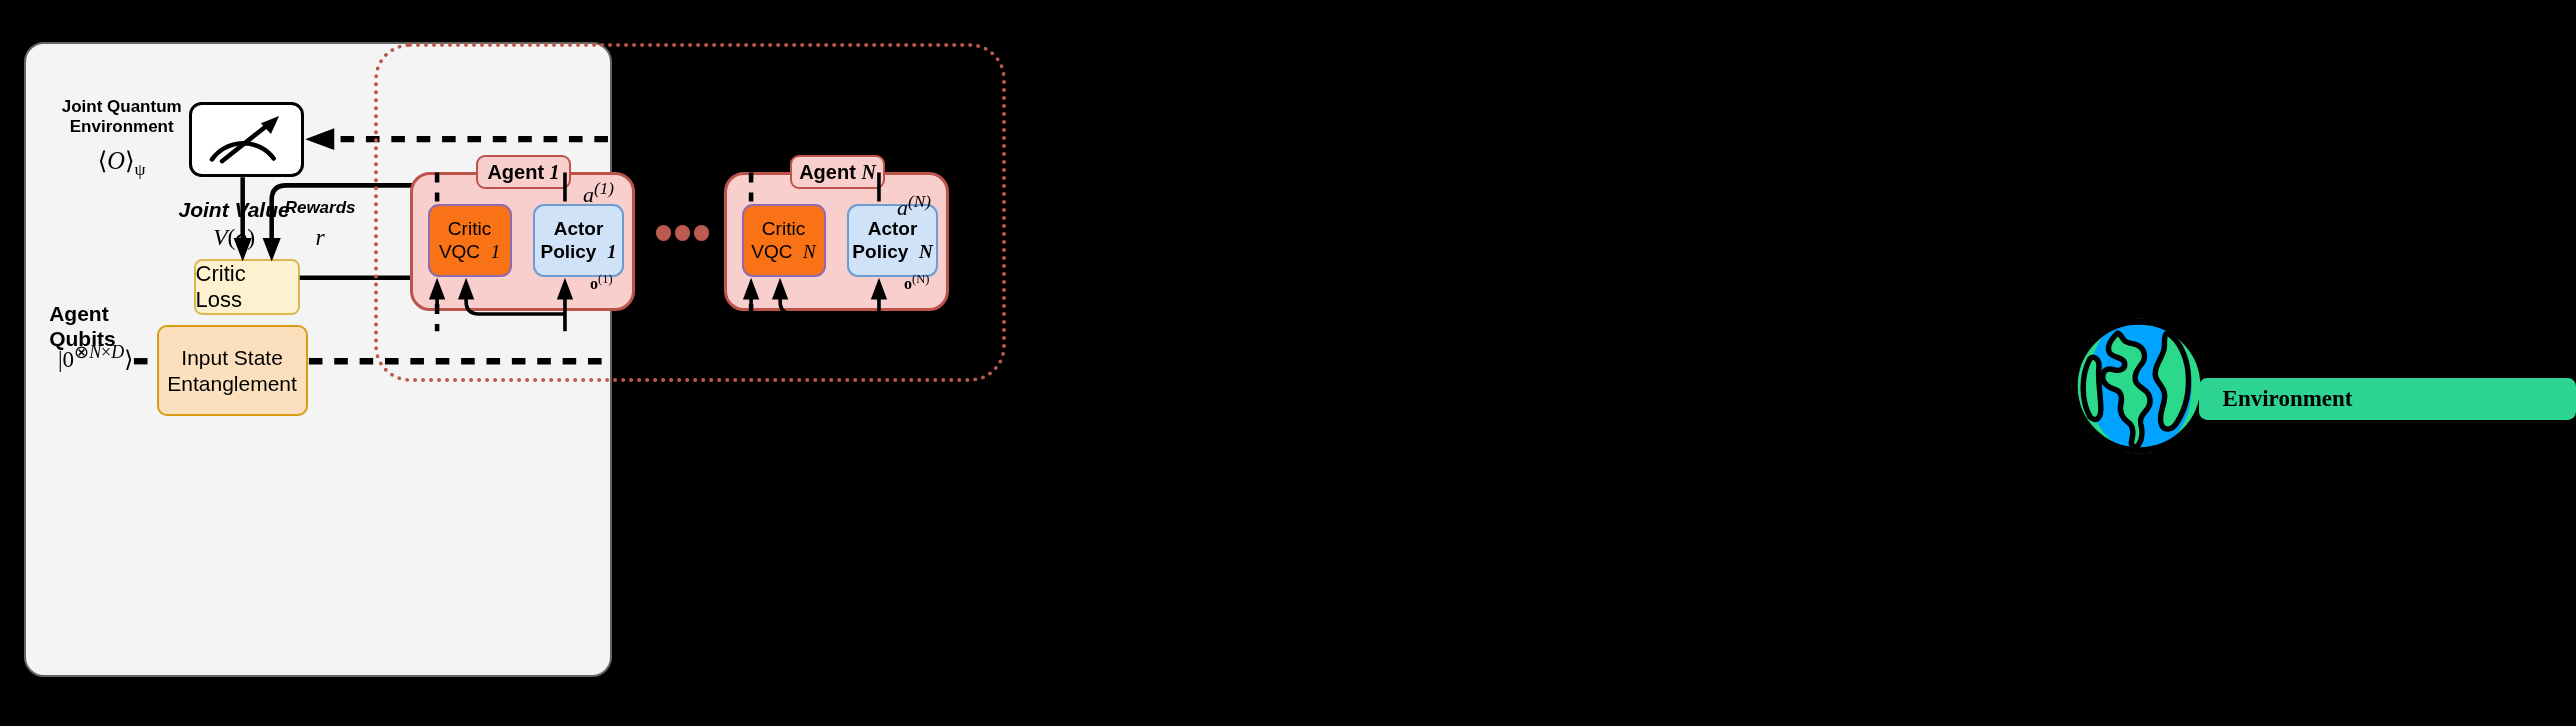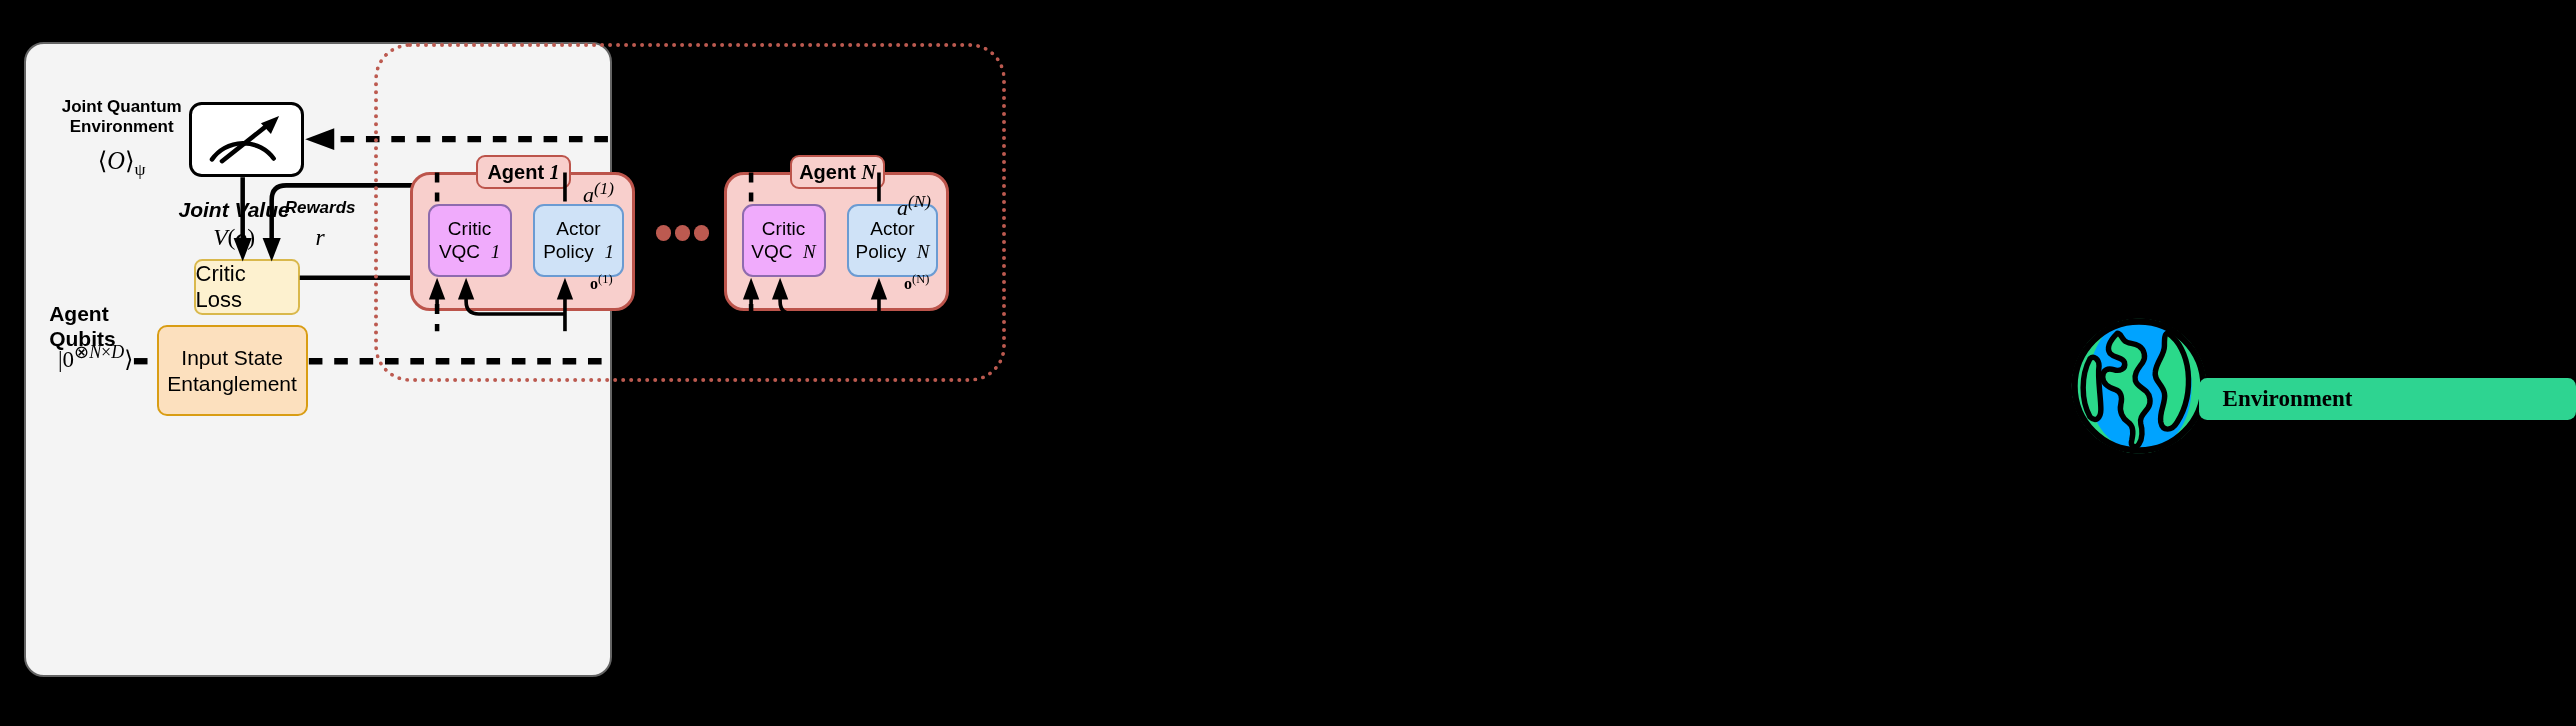--- a/index.html
+++ b/index.html
@@ -65,29 +65,29 @@
     background:#F8CFCC;border:3.6px solid #BC544B;border-radius:20px;box-sizing:border-box;
   }
   .agent-tag{
     position:absolute;top:-20px;left:63px;width:95px;height:34px;
     background:#F8CFCC;border:2.7px solid #BC544B;border-radius:9px;
     display:flex;align-items:center;justify-content:center;
     font-size:20px;font-weight:bold;color:#000;box-sizing:border-box;z-index:4;
   }
   .critic-vqc{
     position:absolute;left:14.5px;top:29px;width:84px;height:73px;
-    background:#f0abfc;border:2.7px solid #8E6BAE;border-radius:11px;
+    background:#f97316;border:2.7px solid #8E6BAE;border-radius:11px;
     display:flex;flex-direction:column;align-items:center;justify-content:center;
     font-size:19px;color:#000;line-height:1.18;box-sizing:border-box;text-align:center;
   }
   .actor-policy{
     position:absolute;left:120px;top:29px;width:91px;height:73px;
     background:#CFE2F7;border:2.7px solid #6B9BD2;border-radius:11px;
     display:flex;flex-direction:column;align-items:center;justify-content:center;
-    font-size:19px;color:#000;line-height:1.18;box-sizing:border-box;text-align:center;
+    font-size:19px;color:#000;line-height:1.18;box-sizing:border-box;text-align:center;font-weight:bold;
   }
   .sup{font-size:.78em;vertical-align:super;}
   .supmath{font-family:"Liberation Serif",serif;}
 
   .a-sym{position:absolute;font-family:"Liberation Serif",serif;font-style:italic;font-size:22px;color:#000;}
   .o-sym{position:absolute;font-family:"Liberation Serif",serif;font-weight:bold;font-size:16px;color:#000;}
 
   .ellipsis-dots{
     position:absolute;left:656px;top:225px;width:53px;height:16.3px;
     display:flex;justify-content:space-between;align-items:center;

